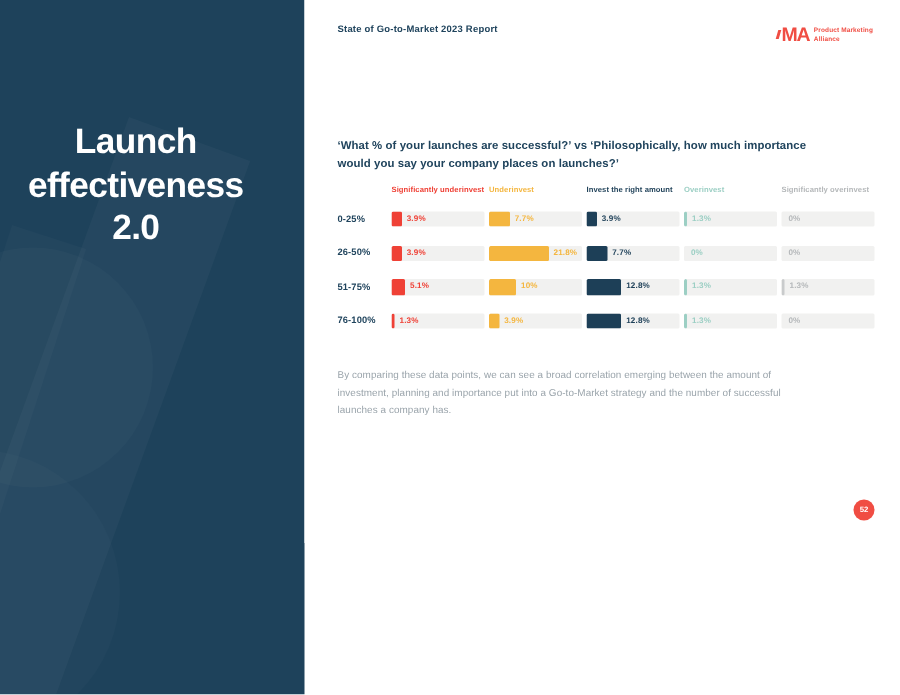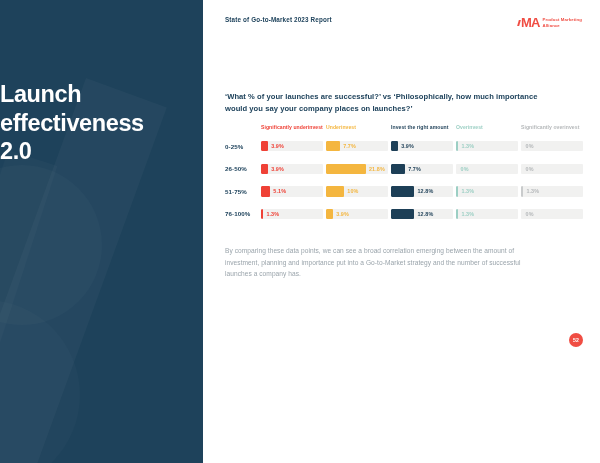--- a/index.html
+++ b/index.html
@@ -66,21 +66,21 @@
     height: 190px;
     border-radius: 50%;
     left: -110px;
     top: 300px;
     background: rgba(255,255,255,0.018);
   }
   .left-title {
     position: absolute;
     right: 22px;
     top: 80px;
-    text-align: left;
+    text-align: center;
     color: #ffffff;
     font-size: 23.5px;
     line-height: 1.22;
     font-weight: bold;
     letter-spacing: -0.4px;
     white-space: pre-line;
   }
 
   
   .right-panel {

